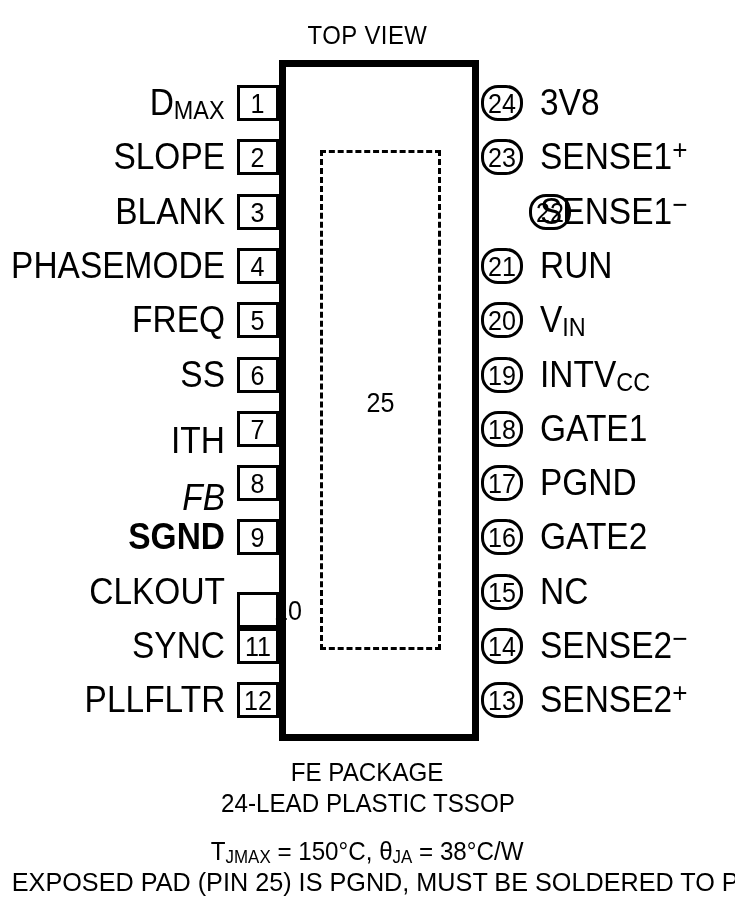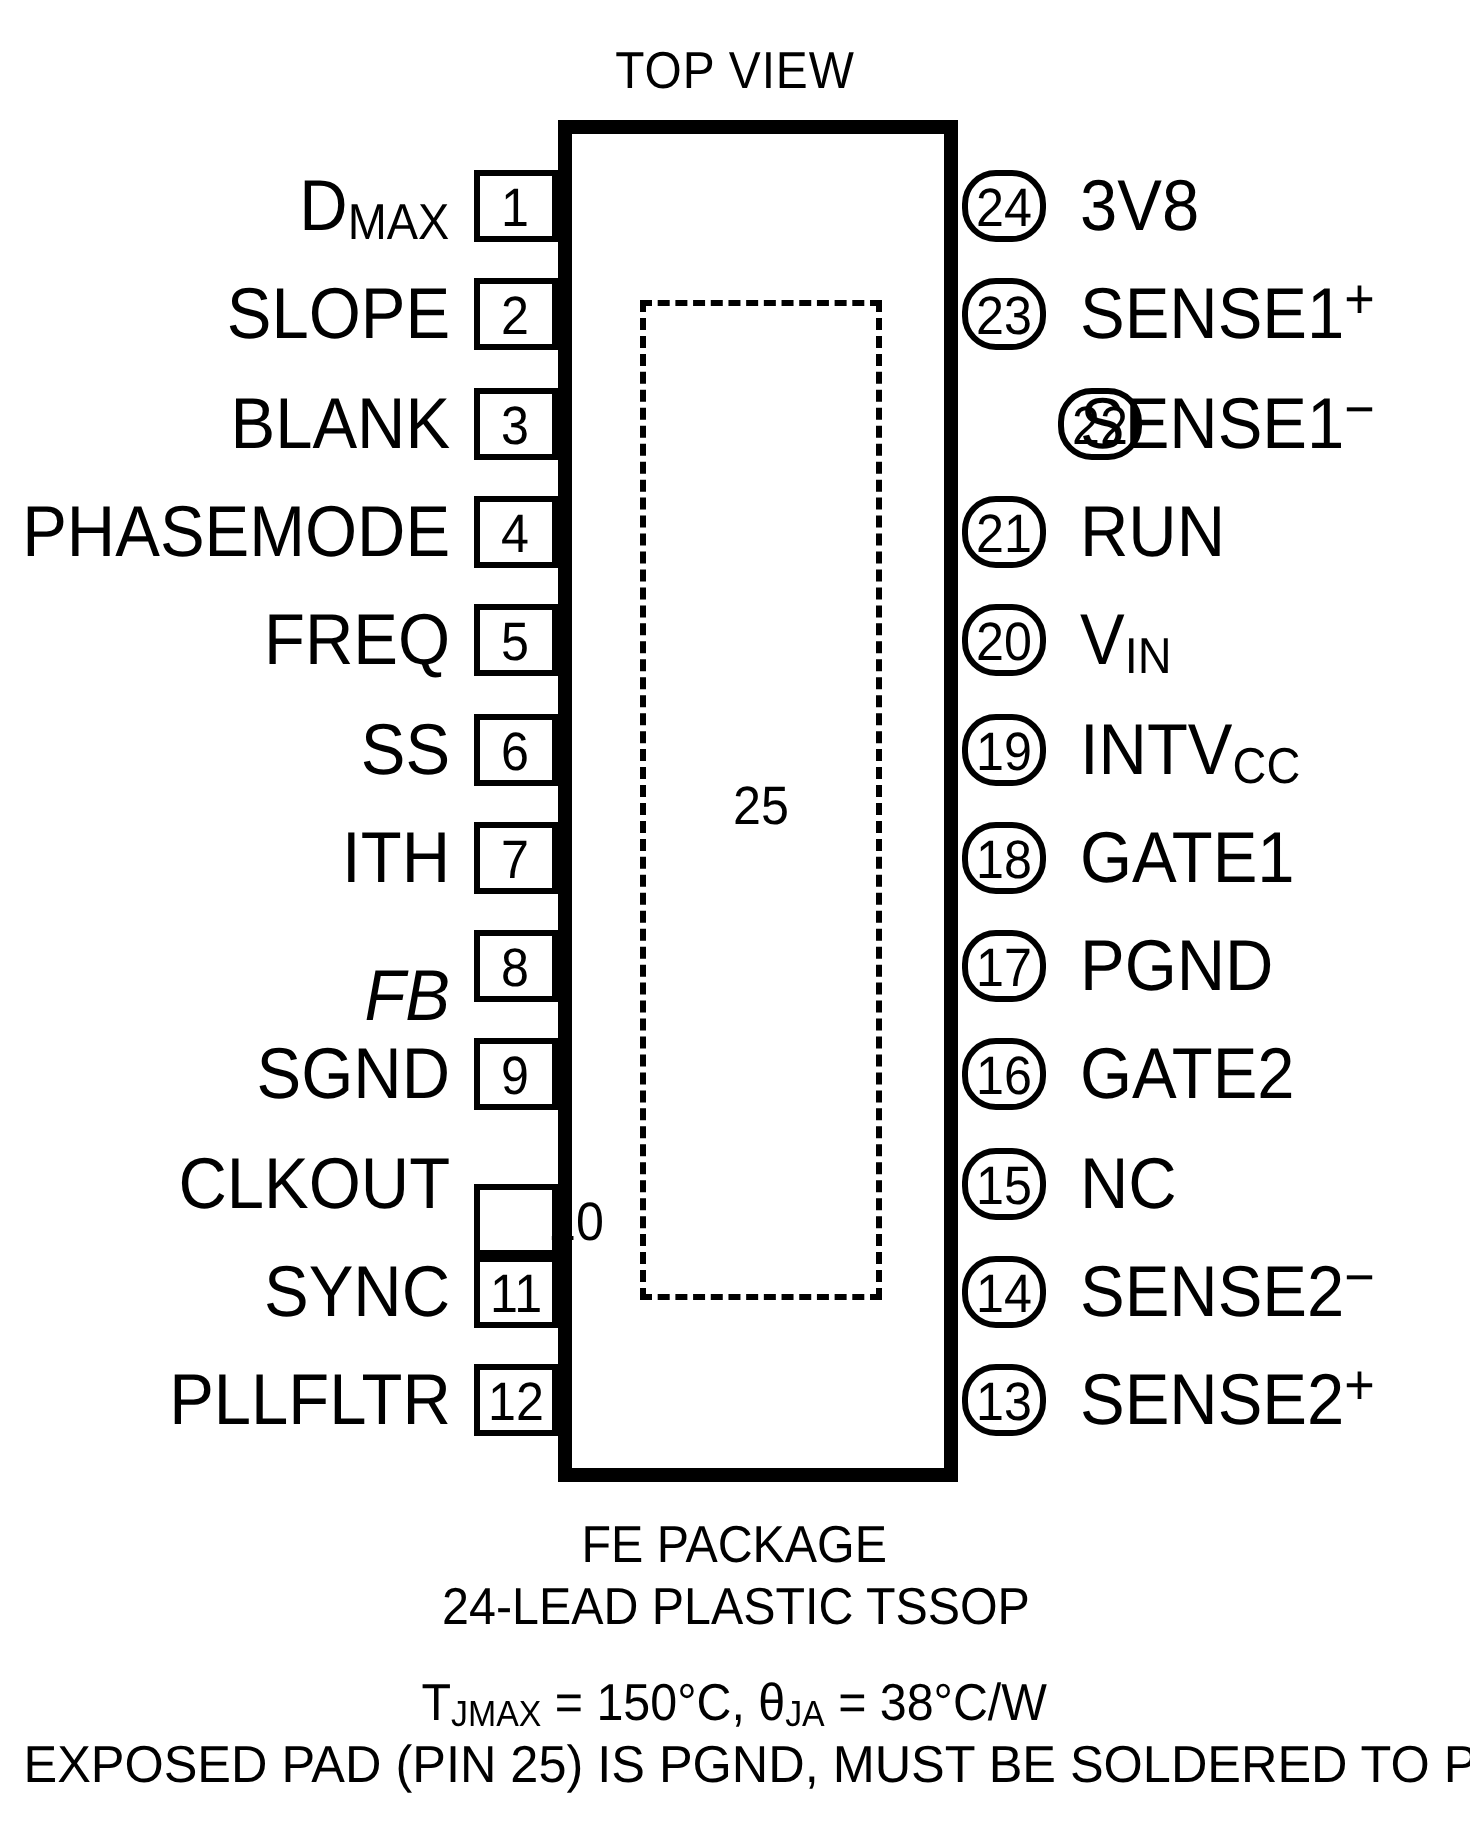--- a/index.html
+++ b/index.html
@@ -172,25 +172,25 @@
     <div class="pin-label left" style="top: 139.3px;"><span class="txt"><span>SLOPE</span></span></div>
     <div class="pin-box left" style="top: 193.6px;"><span>3</span></div>
     <div class="pin-label left" style="top: 193.6px;"><span class="txt"><span>BLANK</span></span></div>
     <div class="pin-box left" style="top: 247.9px;"><span>4</span></div>
     <div class="pin-label left" style="top: 247.9px;"><span class="txt"><span>PHASEMODE</span></span></div>
     <div class="pin-box left" style="top: 302.2px;"><span>5</span></div>
     <div class="pin-label left" style="top: 302.2px;"><span class="txt"><span>FREQ</span></span></div>
     <div class="pin-box left" style="top: 356.5px;"><span>6</span></div>
     <div class="pin-label left" style="top: 356.5px;"><span class="txt"><span>SS</span></span></div>
     <div class="pin-box left" style="top: 410.8px;"><span>7</span></div>
-    <div class="pin-label left" style="top: 411px;"><span class="txt"><span>ITH</span></span></div>
+    <div class="pin-label left" style="top: 423px;"><span class="txt"><span>ITH</span></span></div>
     <div class="pin-box left" style="top: 465.1px;"><span>8</span></div>
     <div class="pin-label left" style="top: 480px; font-style: italic;"><span class="txt"><span>FB</span></span></div>
     <div class="pin-box left" style="top: 519.4px;"><span>9</span></div>
-    <div class="pin-label left" style="top: 519.4px;"><span class="txt"><span>SGND</span></span></div>
+    <div class="pin-label left" style="top: 519.4px; font-weight: bold;"><span class="txt"><span>SGND</span></span></div>
     <div class="pin-box left" style="top: 592px; padding-left: 33px;"><span>10</span></div>
     <div class="pin-label left" style="top: 573.7px;"><span class="txt"><span>CLKOUT</span></span></div>
     <div class="pin-box left" style="top: 628px;"><span>11</span></div>
     <div class="pin-label left" style="top: 628px;"><span class="txt"><span>SYNC</span></span></div>
     <div class="pin-box left" style="top: 682.3px;"><span>12</span></div>
     <div class="pin-label left" style="top: 682.3px;"><span class="txt"><span>PLLFLTR</span></span></div>
   </div>
 <div id="pins-right-container">
     <div class="pin-box right" style="top: 85px;"><span>24</span></div>
     <div class="pin-label right" style="top: 85px;"><span class="txt"><span>3V8</span></span></div>

